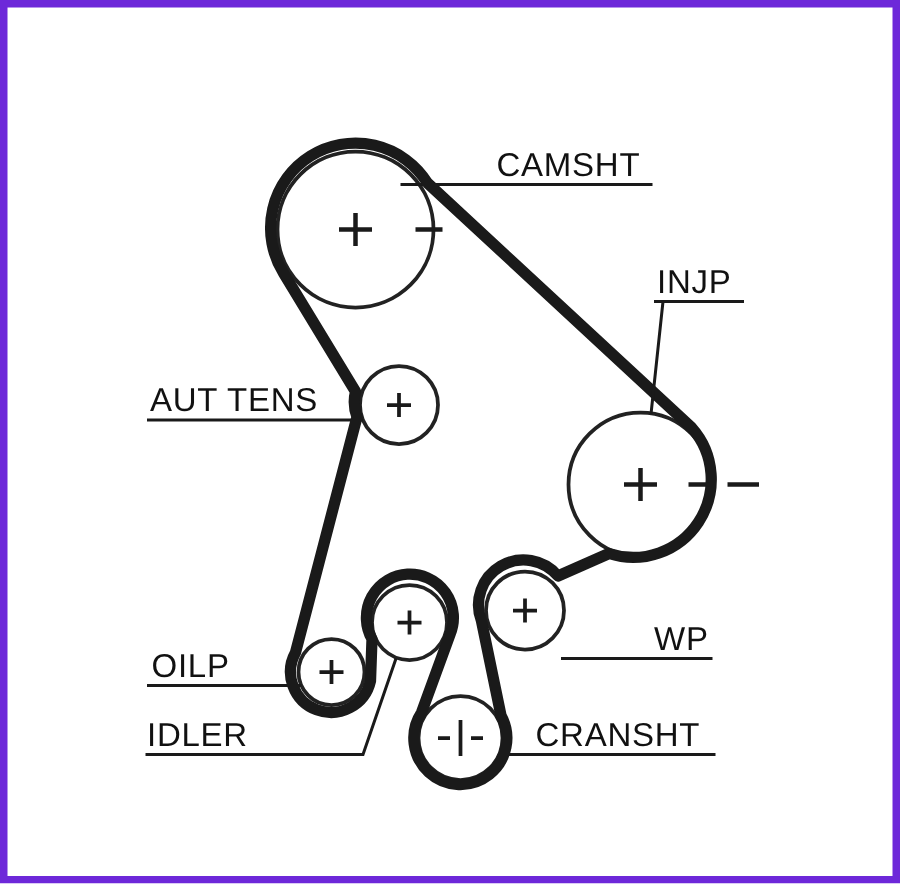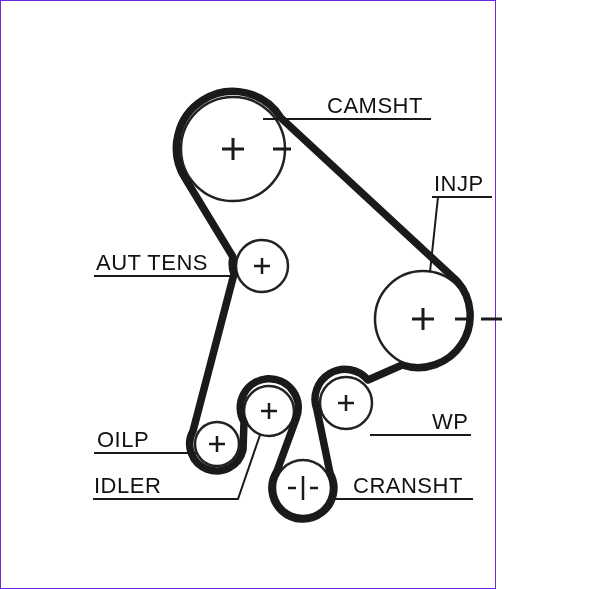--- a/index.html
+++ b/index.html
@@ -2,24 +2,24 @@
 <html><head>
 <meta charset="utf-8">
 <style>
   html, body {
     margin: 0;
     padding: 0;
     background: #ffffff;
   }
   .canvas {
     position: relative;
-    width: 496px;
+    width: 600px;
     height: 589px;
     background: #ffffff;
-    border: 1px solid #6d28d9;
+    border: 5px solid #6d28d9;
     box-sizing: border-box;
     font-family: "Liberation Sans", sans-serif;
   }
   svg { display: block; }
   .belt {
     fill: none;
     stroke: #1a1a1a;
     stroke-width: 7.5;
     stroke-linejoin: round;
   }

